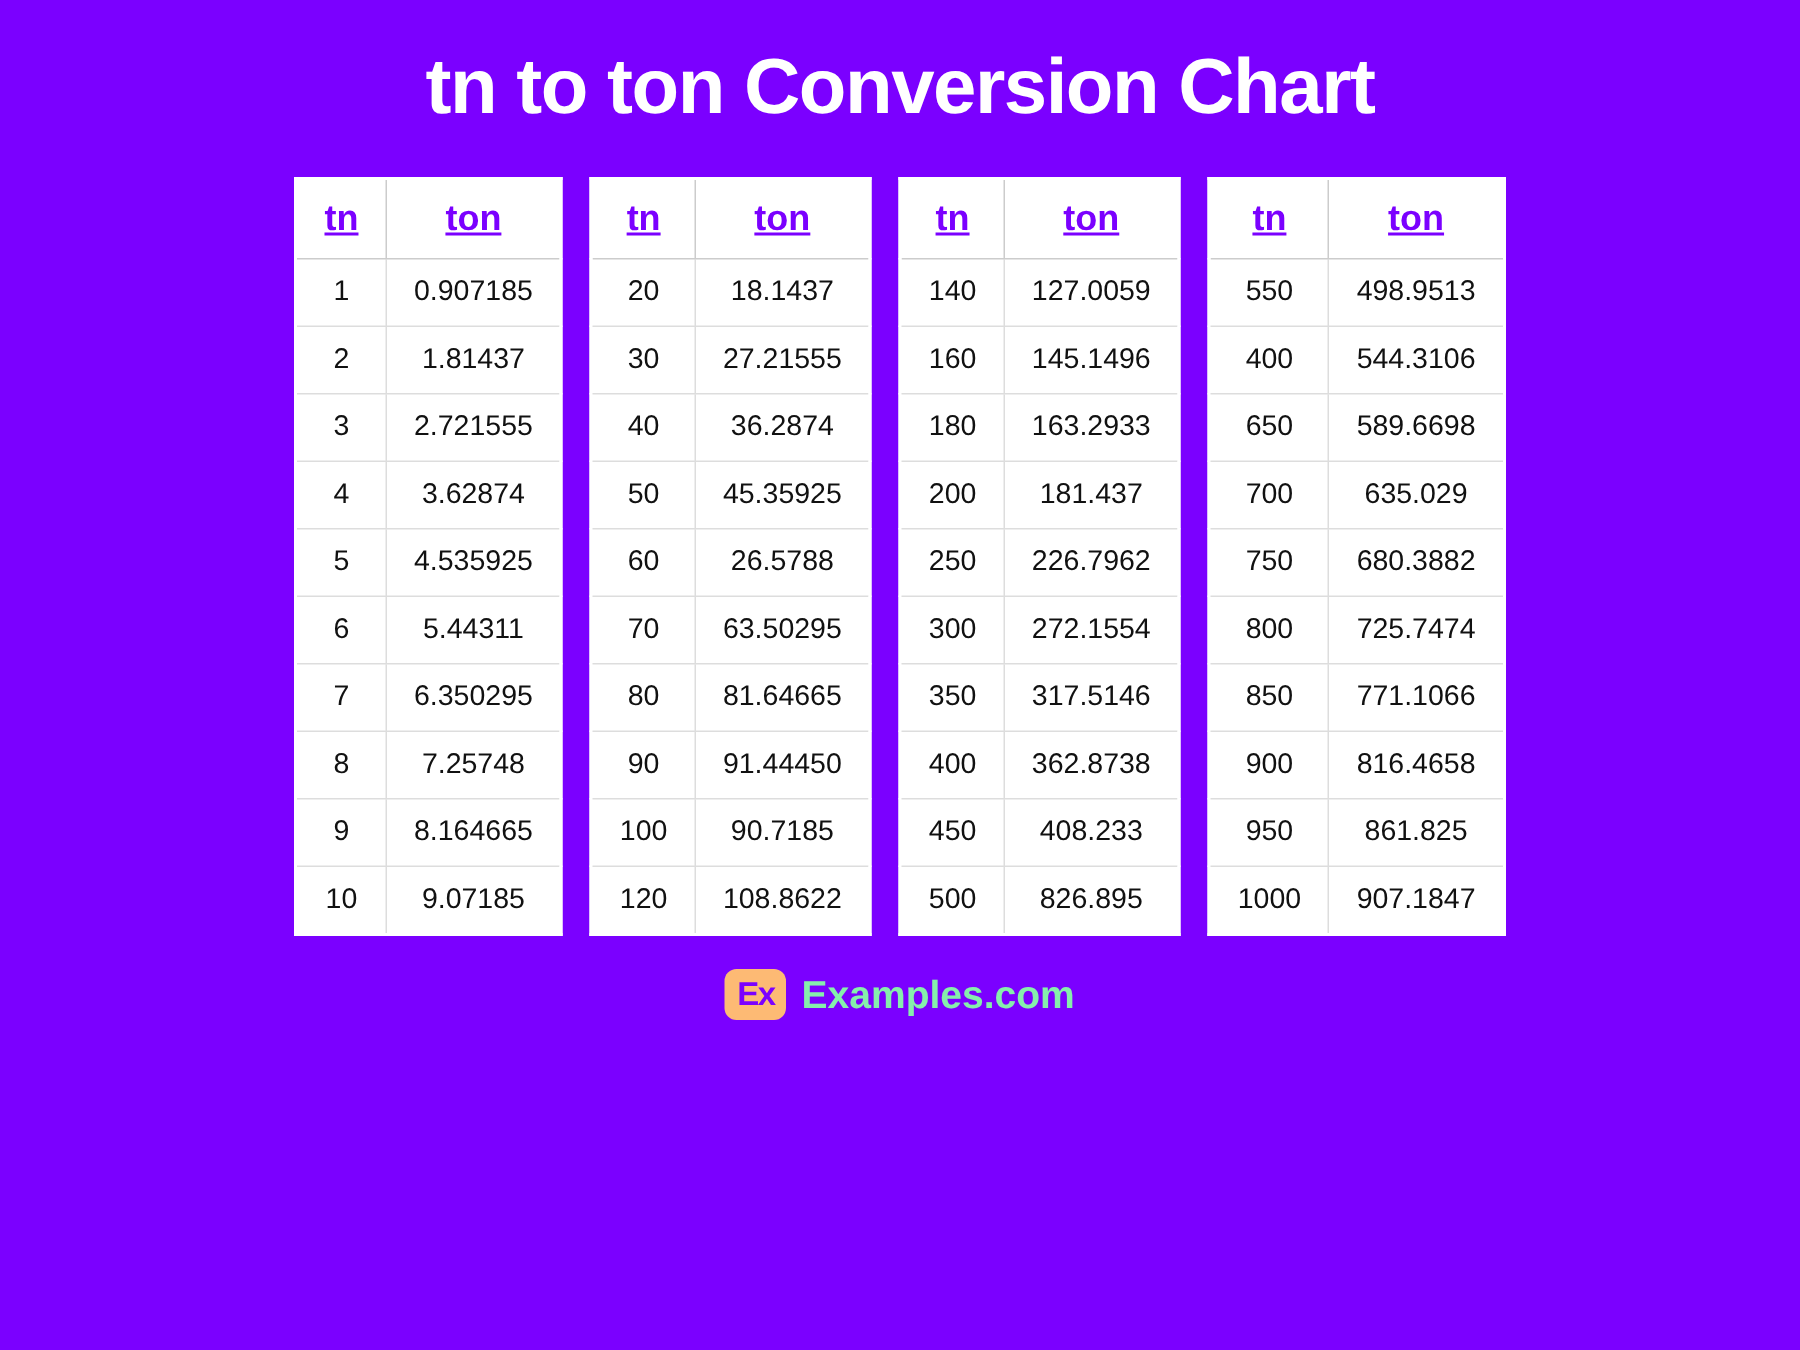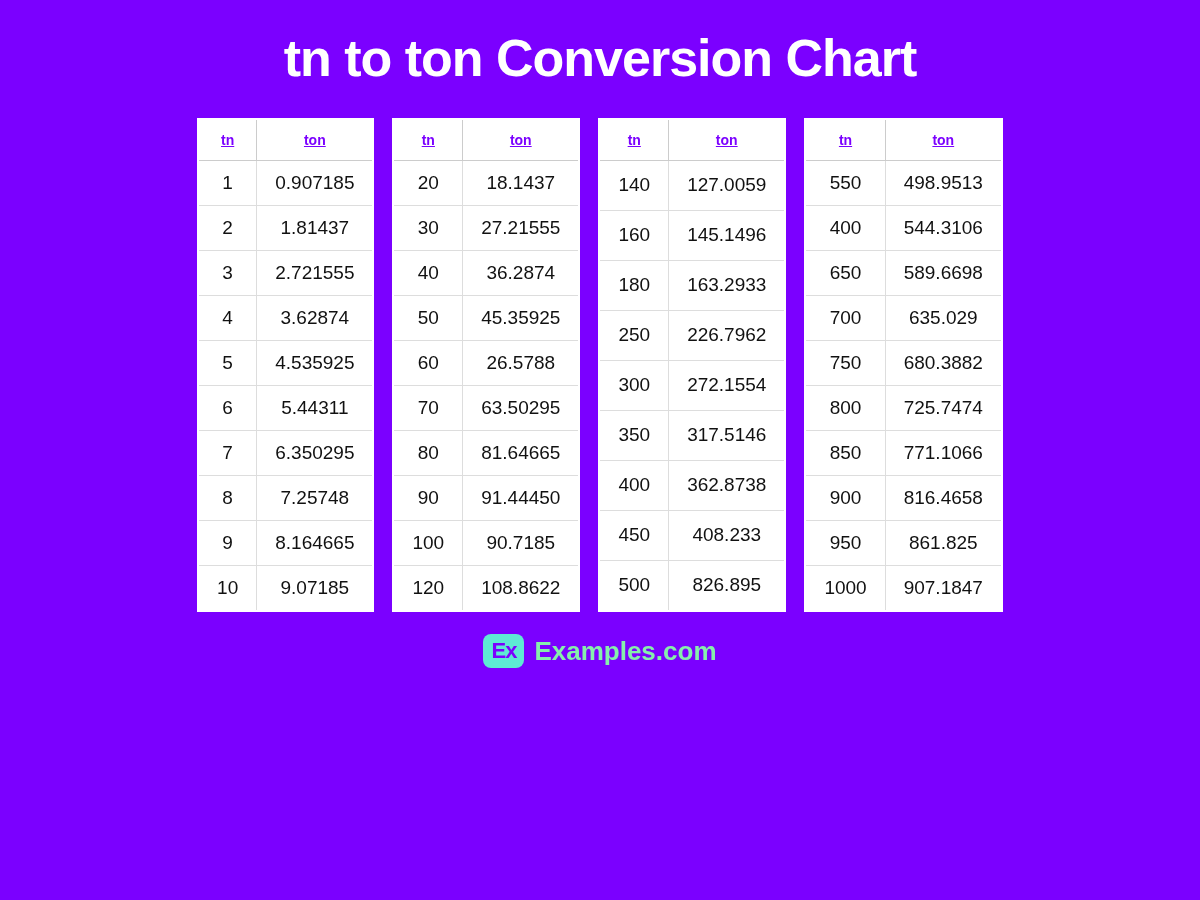--- a/index.html
+++ b/index.html
@@ -29,21 +29,21 @@
       padding: 0 28px;
     }
     table {
       border-collapse: collapse;
       background-color: white;
       border: 2px solid white;
     }
     th {
       background-color: white;
       color: #7B00FF;
-      font-size: 14px;
+      font-size: 24px;
       font-weight: 900;
       text-decoration: underline;
       padding: 12px 18px;
       text-align: center;
       border: 1px solid #ccc;
     }
     td {
       background-color: white;
       color: #111;
       font-size: 19px;
@@ -56,21 +56,21 @@
       border-top: 1px solid #ccc;
     }
     .footer {
       display: flex;
       align-items: center;
       justify-content: center;
       gap: 10px;
       margin-top: 22px;
     }
     .footer-logo {
-      background-color: #5eead4;
+      background-color: #fdba74;
       color: #7B00FF;
       font-weight: 900;
       font-size: 22px;
       border-radius: 8px;
       padding: 4px 8px;
       letter-spacing: -1px;
     }
     .footer-text {
       color: #86efac;
       font-size: 26px;
@@ -197,20 +197,24 @@
         </tr>
         <tr>
           <td>160</td>
           <td>145.1496</td>
         </tr>
         <tr>
           <td>180</td>
           <td>163.2933</td>
         </tr>
         <tr>
+          <td>200</td>
+          <td>181.437</td>
+        </tr>
+        <tr>
           <td>250</td>
           <td>226.7962</td>
         </tr>
         <tr>
           <td>300</td>
           <td>272.1554</td>
         </tr>
         <tr>
           <td>350</td>
           <td>317.5146</td>

